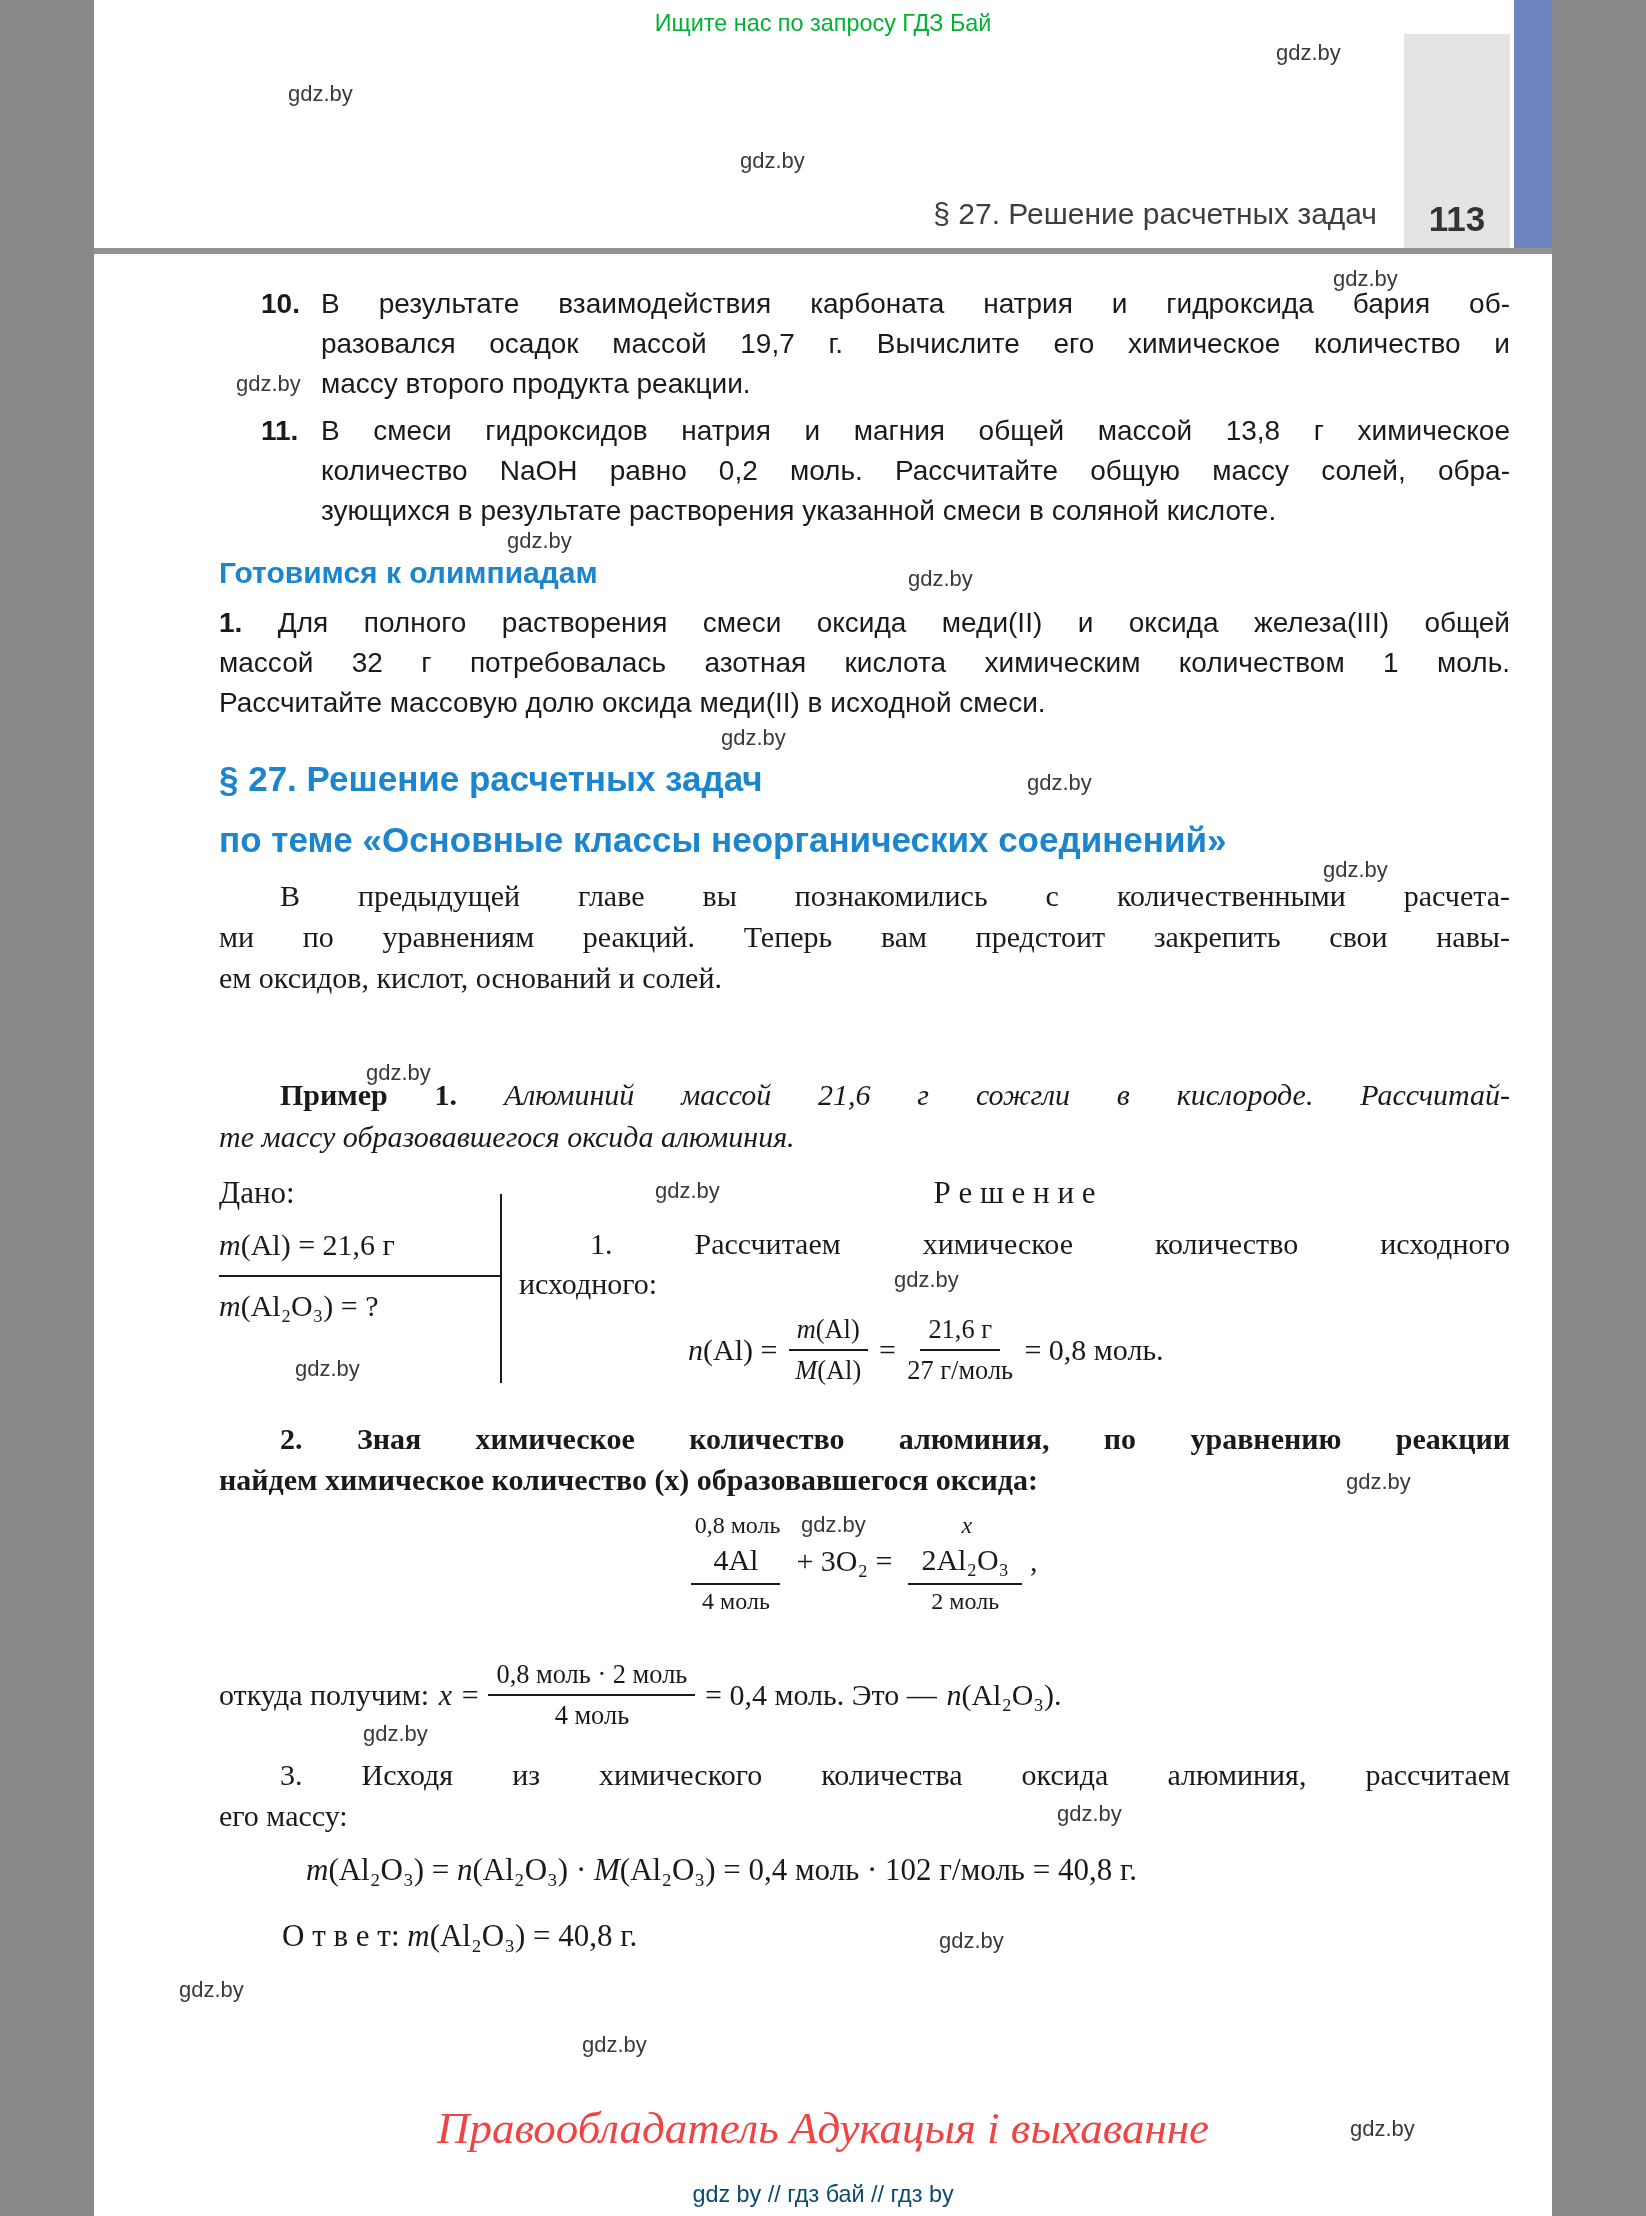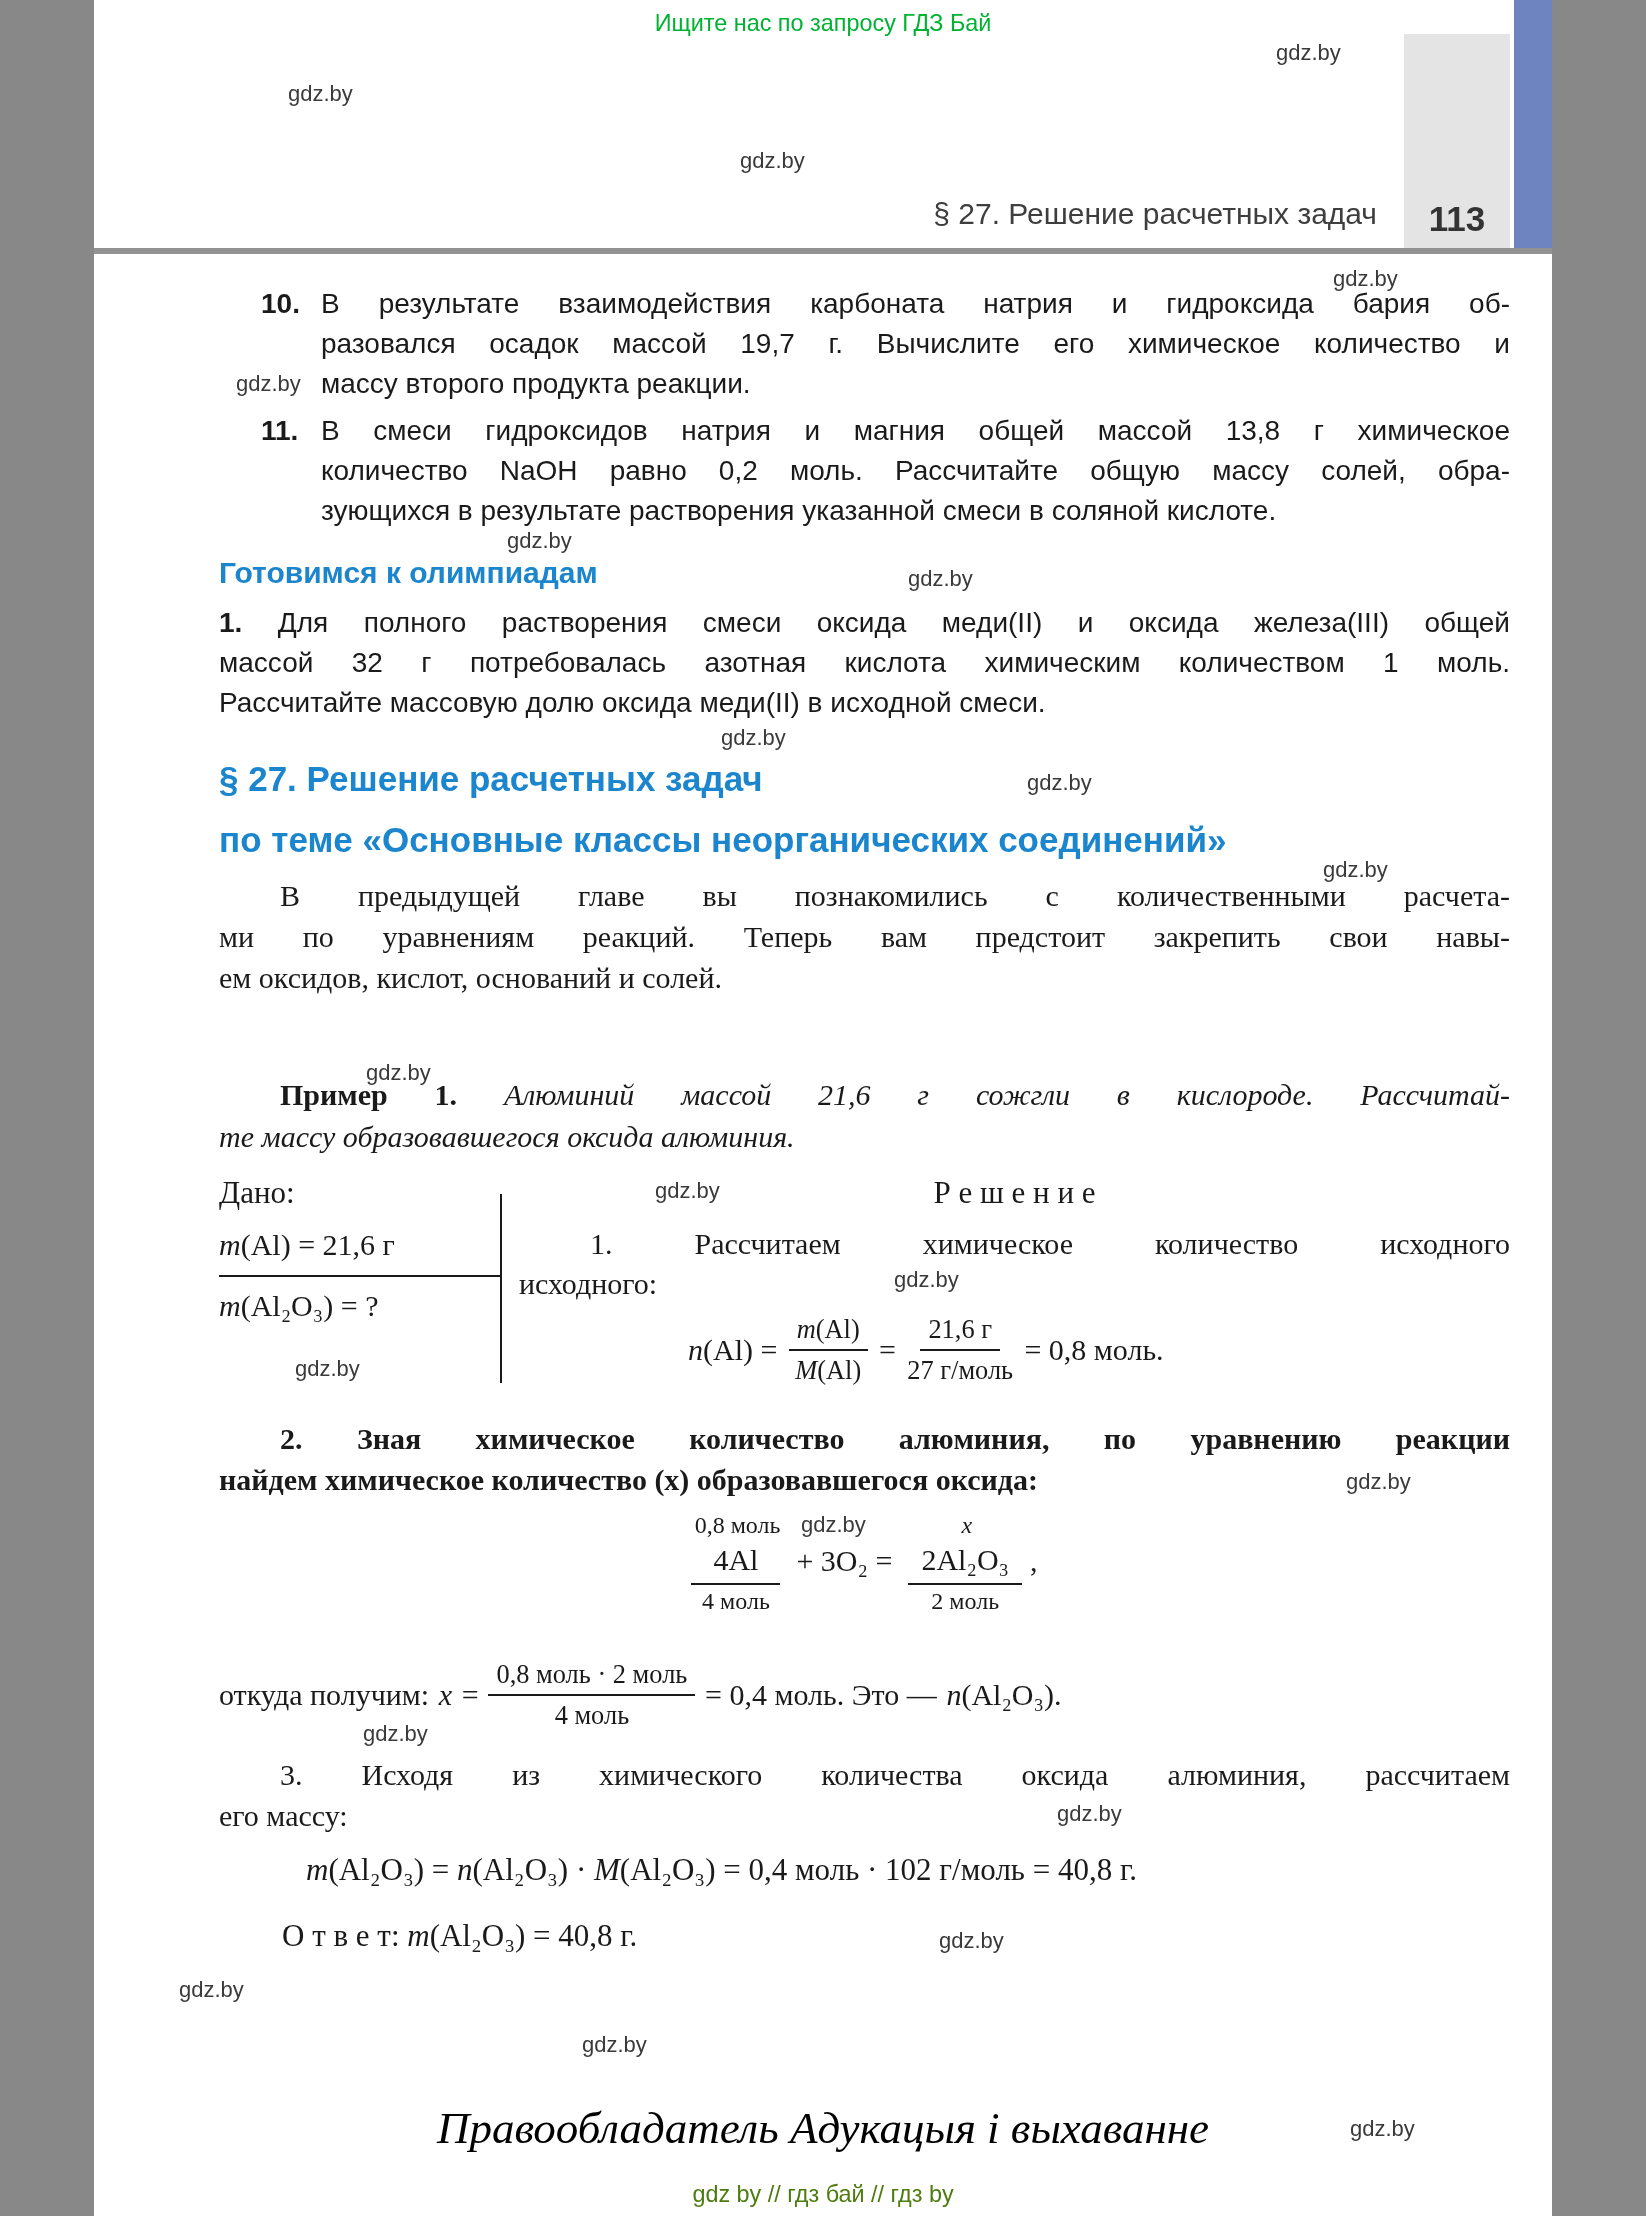--- a/index.html
+++ b/index.html
@@ -93,25 +93,25 @@
   .derive{position:absolute;top:1657px;left:125px;width:1370px;display:flex;
     align-items:center;font-size:30px;column-gap:9.7px;white-space:nowrap;}
 
   .formula2{position:absolute;top:1852px;left:125px;width:1370px;padding-left:87px;
     font-size:31px;box-sizing:border-box;}
   .answer{position:absolute;top:1918px;left:125px;width:1291px;padding-left:63px;
     font-size:31px;box-sizing:border-box;}
 
   .footer-pink{
     position:absolute;top:2102px;left:0;width:100%;text-align:center;
-    font:italic 45px "Liberation Serif","DejaVu Serif",serif;color:#000000;
+    font:italic 45px "Liberation Serif","DejaVu Serif",serif;color:#ef4444;
   }
   .bottom-links{
     position:absolute;top:2181px;left:0;width:100%;text-align:center;
-    font:23.4px "Liberation Sans","DejaVu Sans",sans-serif;color:#4d7c0f;
+    font:23.4px "Liberation Sans","DejaVu Sans",sans-serif;color:#0c4a6e;
   }
 </style>
 </head>
 <body>
 
 <div class="page">
 
   <div class="top-notice">Ищите нас по запросу ГДЗ Бай</div>
 
   <div class="wm" style="left:1182px;top:40px">gdz.by</div>

